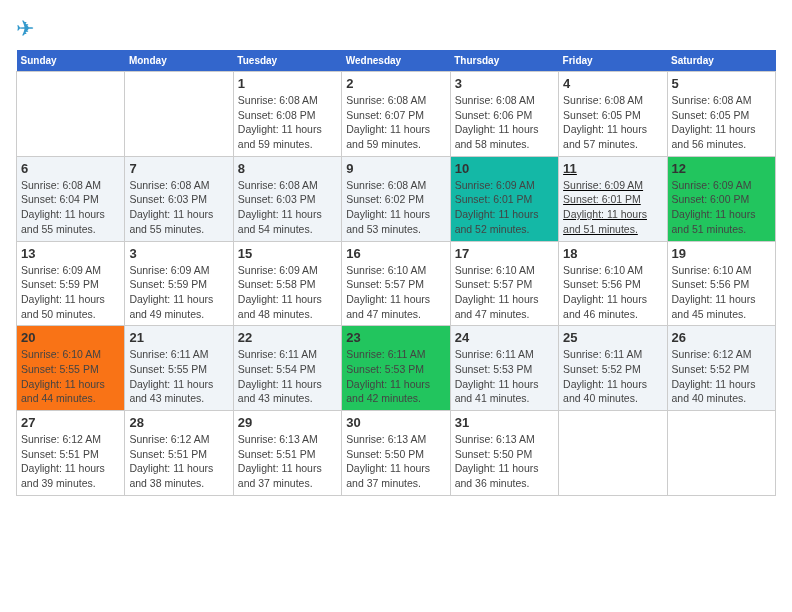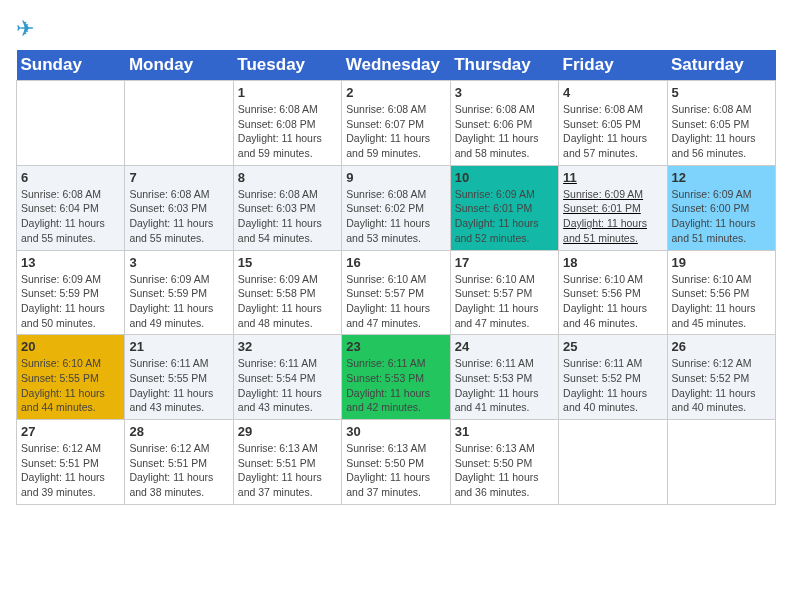--- a/index.html
+++ b/index.html
@@ -50,21 +50,21 @@
     .calendar {
       width: 100%;
       border-collapse: collapse;
       font-size: 11px;
     }
     .calendar th {
       background-color: #3366cc;
       color: #fff;
       padding: 5px 4px;
       text-align: left;
-      font-size: 17px;
+      font-size: 10px;
       font-weight: bold;
     }
     .calendar td {
       border: 1px solid #ccc;
       vertical-align: top;
       padding: 4px;
       width: calc(100% / 7);
       min-height: 80px;
       background: #fff;
     }
@@ -161,21 +161,21 @@
           <div class="day-info">Sunrise: 6:08 AM<br>Sunset: 6:02 PM<br>Daylight: 11 hours<br>and 53 minutes.</div>
         </td>
         <td style="background: #14b8a6;">
           <span class="day-number">10</span>
           <div class="day-info">Sunrise: 6:09 AM<br>Sunset: 6:01 PM<br>Daylight: 11 hours<br>and 52 minutes.</div>
         </td>
         <td style="background: rgb(240, 244, 248); text-decoration: underline;">
           <span class="day-number">11</span>
           <div class="day-info">Sunrise: 6:09 AM<br>Sunset: 6:01 PM<br>Daylight: 11 hours<br>and 51 minutes.</div>
         </td>
-        <td style="background: #7dd3fc;">
+        <td style="background: #22c55e;">
           <span class="day-number">12</span>
           <div class="day-info">Sunrise: 6:09 AM<br>Sunset: 6:00 PM<br>Daylight: 11 hours<br>and 51 minutes.</div>
         </td>
       </tr>
       <tr>
         <td>
           <span class="day-number">13</span>
           <div class="day-info">Sunrise: 6:09 AM<br>Sunset: 5:59 PM<br>Daylight: 11 hours<br>and 50 minutes.</div>
         </td>
         <td>
@@ -197,30 +197,30 @@
         <td>
           <span class="day-number">18</span>
           <div class="day-info">Sunrise: 6:10 AM<br>Sunset: 5:56 PM<br>Daylight: 11 hours<br>and 46 minutes.</div>
         </td>
         <td>
           <span class="day-number">19</span>
           <div class="day-info">Sunrise: 6:10 AM<br>Sunset: 5:56 PM<br>Daylight: 11 hours<br>and 45 minutes.</div>
         </td>
       </tr>
       <tr>
-        <td style="background: #eab308;">
+        <td style="background: #f97316;">
           <span class="day-number">20</span>
           <div class="day-info">Sunrise: 6:10 AM<br>Sunset: 5:55 PM<br>Daylight: 11 hours<br>and 44 minutes.</div>
         </td>
         <td style="background: rgb(240, 244, 248);">
           <span class="day-number">21</span>
           <div class="day-info">Sunrise: 6:11 AM<br>Sunset: 5:55 PM<br>Daylight: 11 hours<br>and 43 minutes.</div>
         </td>
         <td style="background: rgb(240, 244, 248);">
-          <span class="day-number">32</span>
+          <span class="day-number">22</span>
           <div class="day-info">Sunrise: 6:11 AM<br>Sunset: 5:54 PM<br>Daylight: 11 hours<br>and 43 minutes.</div>
         </td>
         <td style="background: #22c55e;">
           <span class="day-number">23</span>
           <div class="day-info">Sunrise: 6:11 AM<br>Sunset: 5:53 PM<br>Daylight: 11 hours<br>and 42 minutes.</div>
         </td>
         <td style="background: rgb(240, 244, 248);">
           <span class="day-number">24</span>
           <div class="day-info">Sunrise: 6:11 AM<br>Sunset: 5:53 PM<br>Daylight: 11 hours<br>and 41 minutes.</div>
         </td>

